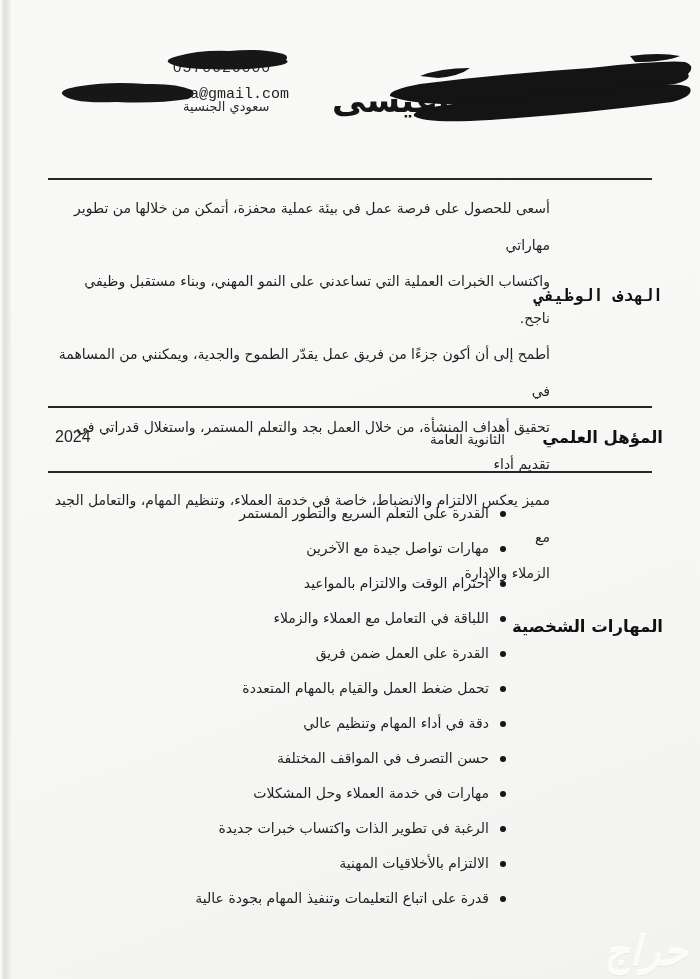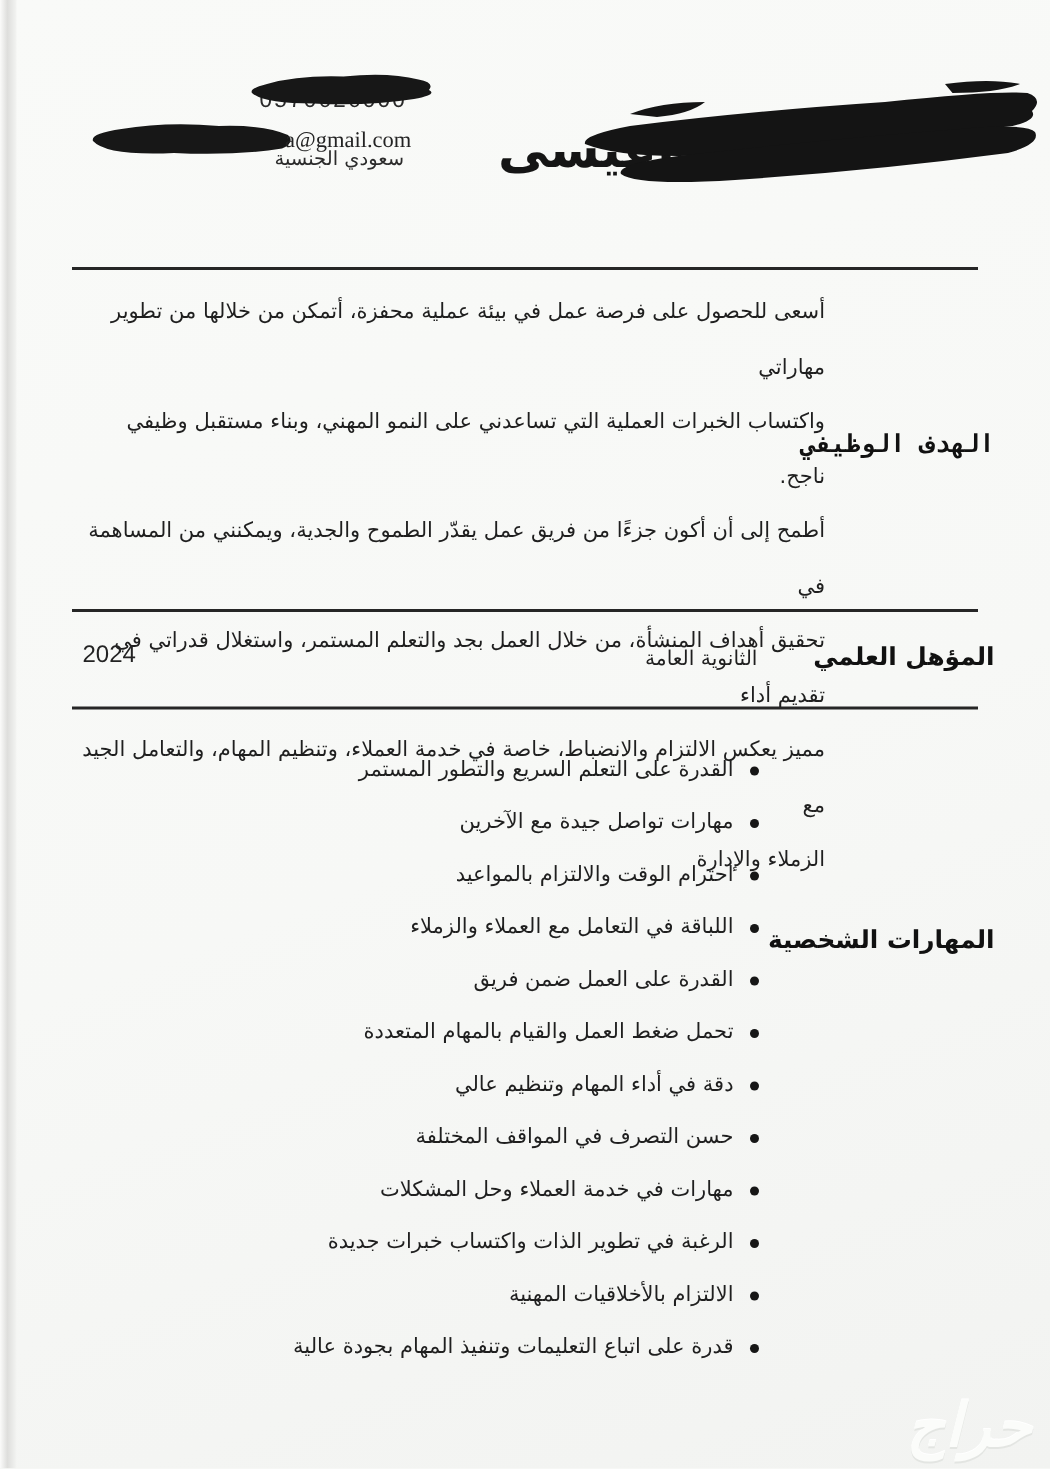--- a/index.html
+++ b/index.html
@@ -19,21 +19,21 @@
     background:linear-gradient(to right,#fbfbfa 0%, var(--page-edge) 45%, #f3f4f2 100%);
   }
   
   .phone-digits{
     position:absolute; left:173px; top:58px; direction:ltr;
     font-family:"Liberation Sans", sans-serif; font-size:15px; letter-spacing:1.5px; color:#2a2a2a;
   }
   .scribble{position:absolute; pointer-events:none;}
   .email-text{
     position:absolute; left:190px; top:86px; direction:ltr;
-    font-family:Liberation Serif, serif; font-size:15px; color:#232323;text-align:center;
+    font-family:Liberation Mono, monospace; font-size:15px; color:#232323;text-align:center;
   }
   .nationality{
     position:absolute; left:183px; top:99px; font-size:13px; color:#2b2b2b;
   }
   .name-fragment{
     position:absolute; left:332px; top:80px; direction:rtl;
     font-size:34px; font-weight:bold; color:#151515;
   }
   
   .rule{position:absolute; left:48px; width:604px; height:2px; background:var(--rule);}

